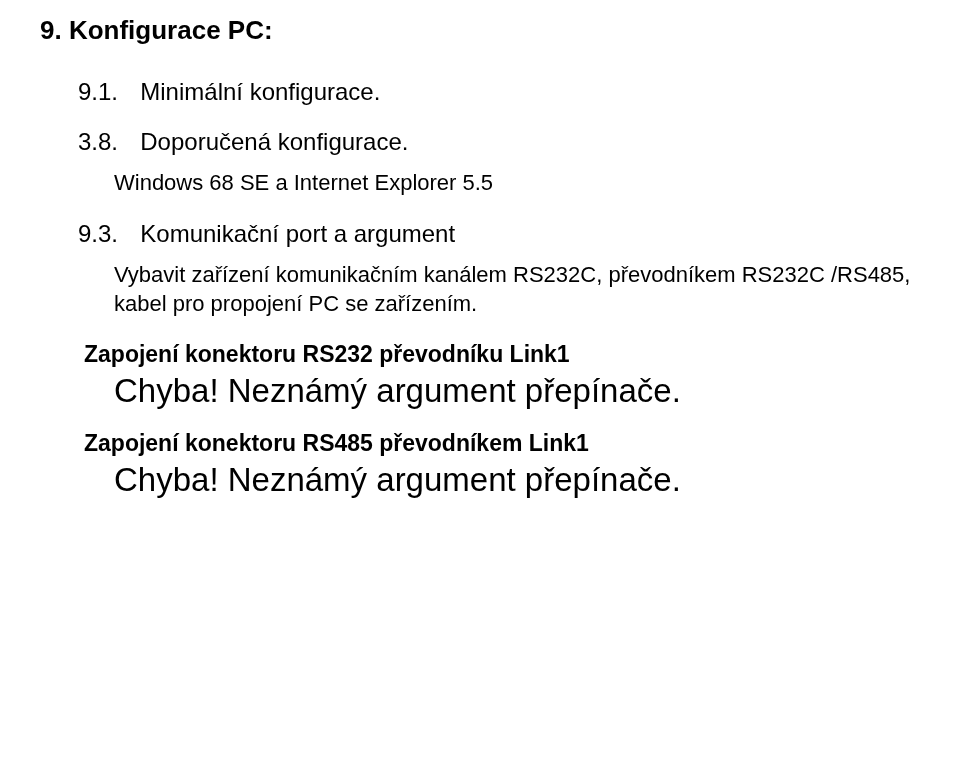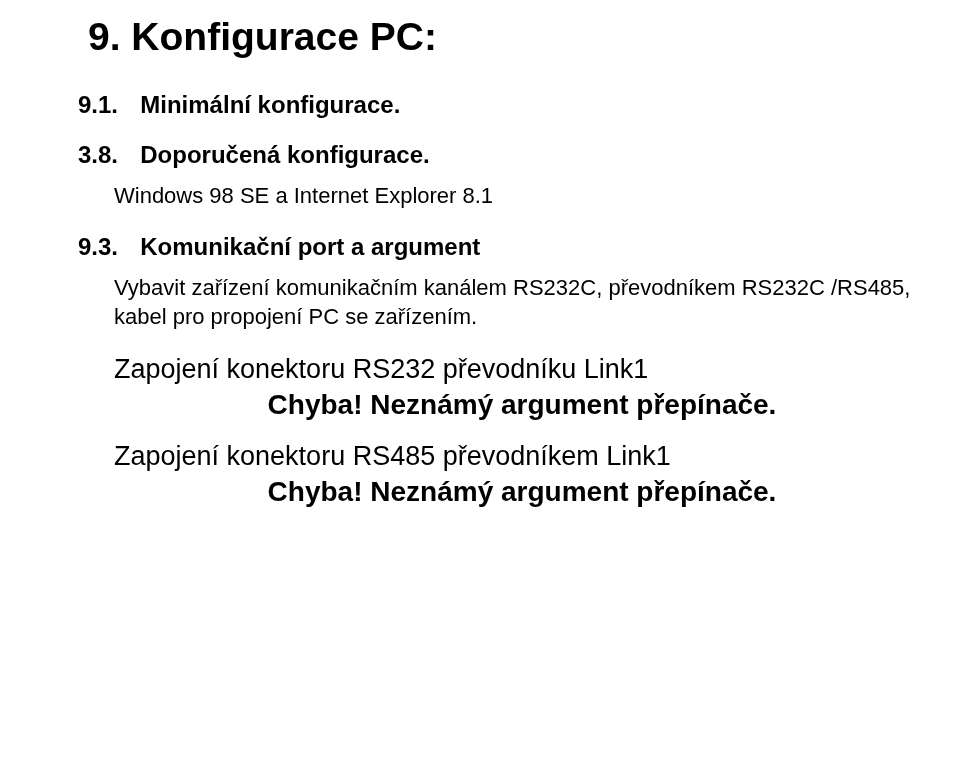--- a/index.html
+++ b/index.html
@@ -5,55 +5,53 @@
   * { box-sizing: border-box; margin: 0; padding: 0; }
   body {
     width: 960px;
     height: 770px;
     background: #fff;
     font-family: Arial, Helvetica, sans-serif;
     color: #000;
     padding: 15px 30px 15px 40px;
   }
   .h1 {
-    font-size: 39px;
+    font-size: 26px;
     font-weight: bold;
     margin-bottom: 32px;
-    margin-left: 48px;
   }
   .h2-label {
     font-size: 24px;
-    font-weight: bold;
+    font-weight: normal;
     display: inline;
     text-align: right;
   }
   .h2-block {
     margin-left: 38px;
     margin-bottom: 12px;
   }
   .body-text {
     font-size: 22px;
     line-height: 1.35;
     margin-left: 74px;
     margin-bottom: 22px;
   }
   .nowrap { white-space: pre; }
   .sub-heading {
-    font-size: 27px;
-    font-weight: normal;
-    margin-left: 74px;
+    font-size: 23px;
+    font-weight: bold;
+    margin-left: 44px;
     margin-bottom: 4px;
     margin-top: 8px;
   }
   .error-text {
-    font-size: 28px;
-    font-weight: bold;
+    font-size: 33px;
+    font-weight: normal;
     margin-left: 74px;
     margin-bottom: 20px;
-    text-align: center;
   }
 </style>
 </head>
 <body>
 
 <div class="h1">9.  Konfigurace PC:</div>
 
 <div class="h2-block">
   <span class="h2-label">9.1.</span>
   <span class="h2-label nowrap">  </span>
@@ -61,21 +59,21 @@
 </div>
 <div class="body-text">
 </div>
 
 <div class="h2-block">
   <span class="h2-label">3.8.</span>
   <span class="h2-label nowrap">  </span>
   <span class="h2-label">Doporučená konfigurace.</span>
 </div>
 <div class="body-text">
-  <div>Windows 98 SE a Internet Explorer 8.1</div>
+  <div>Windows 68 SE a Internet Explorer 5.5</div>
 </div>
 
 <div class="h2-block">
   <span class="h2-label">9.3.</span>
   <span class="h2-label nowrap">  </span>
   <span class="h2-label">Komunikační port a argument</span>
 </div>
 <div class="body-text">
   <div>Vybavit zařízení komunikačním kanálem RS232C, převodníkem RS232C /RS485, kabel pro propojení PC se zařízením.</div>
 </div>

